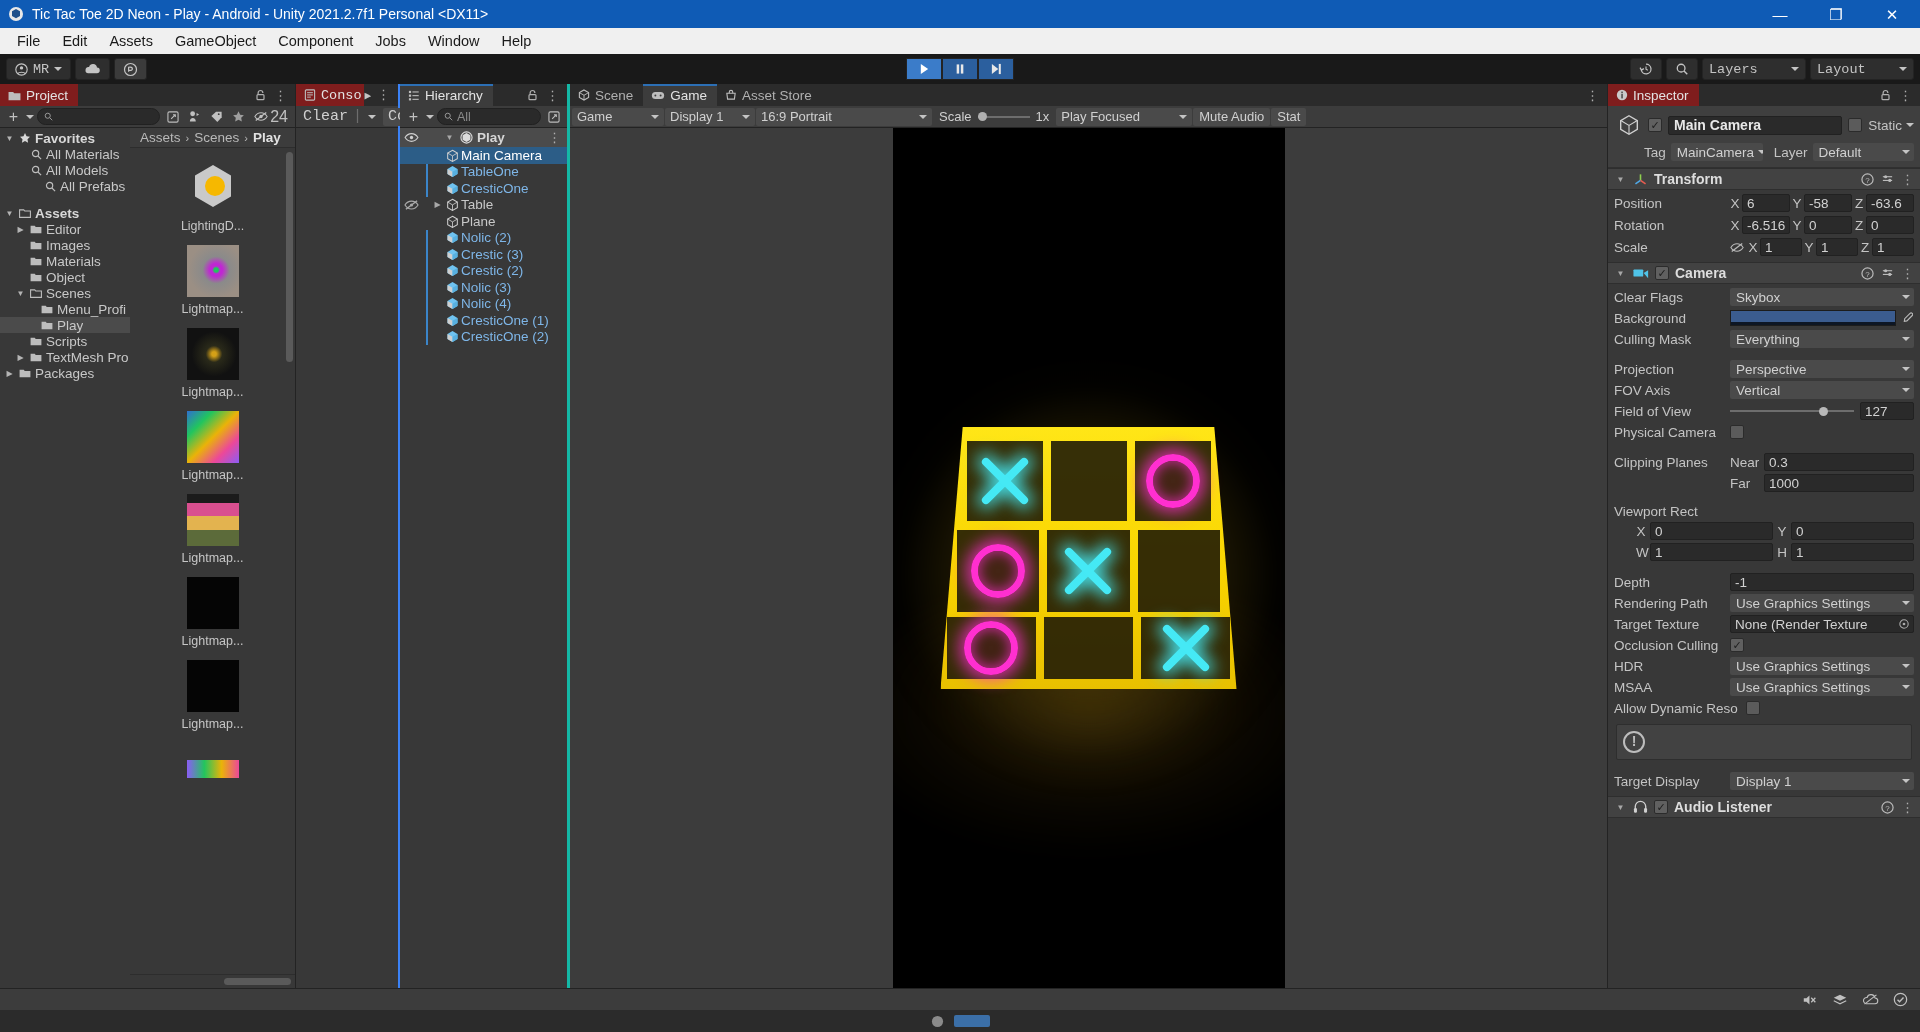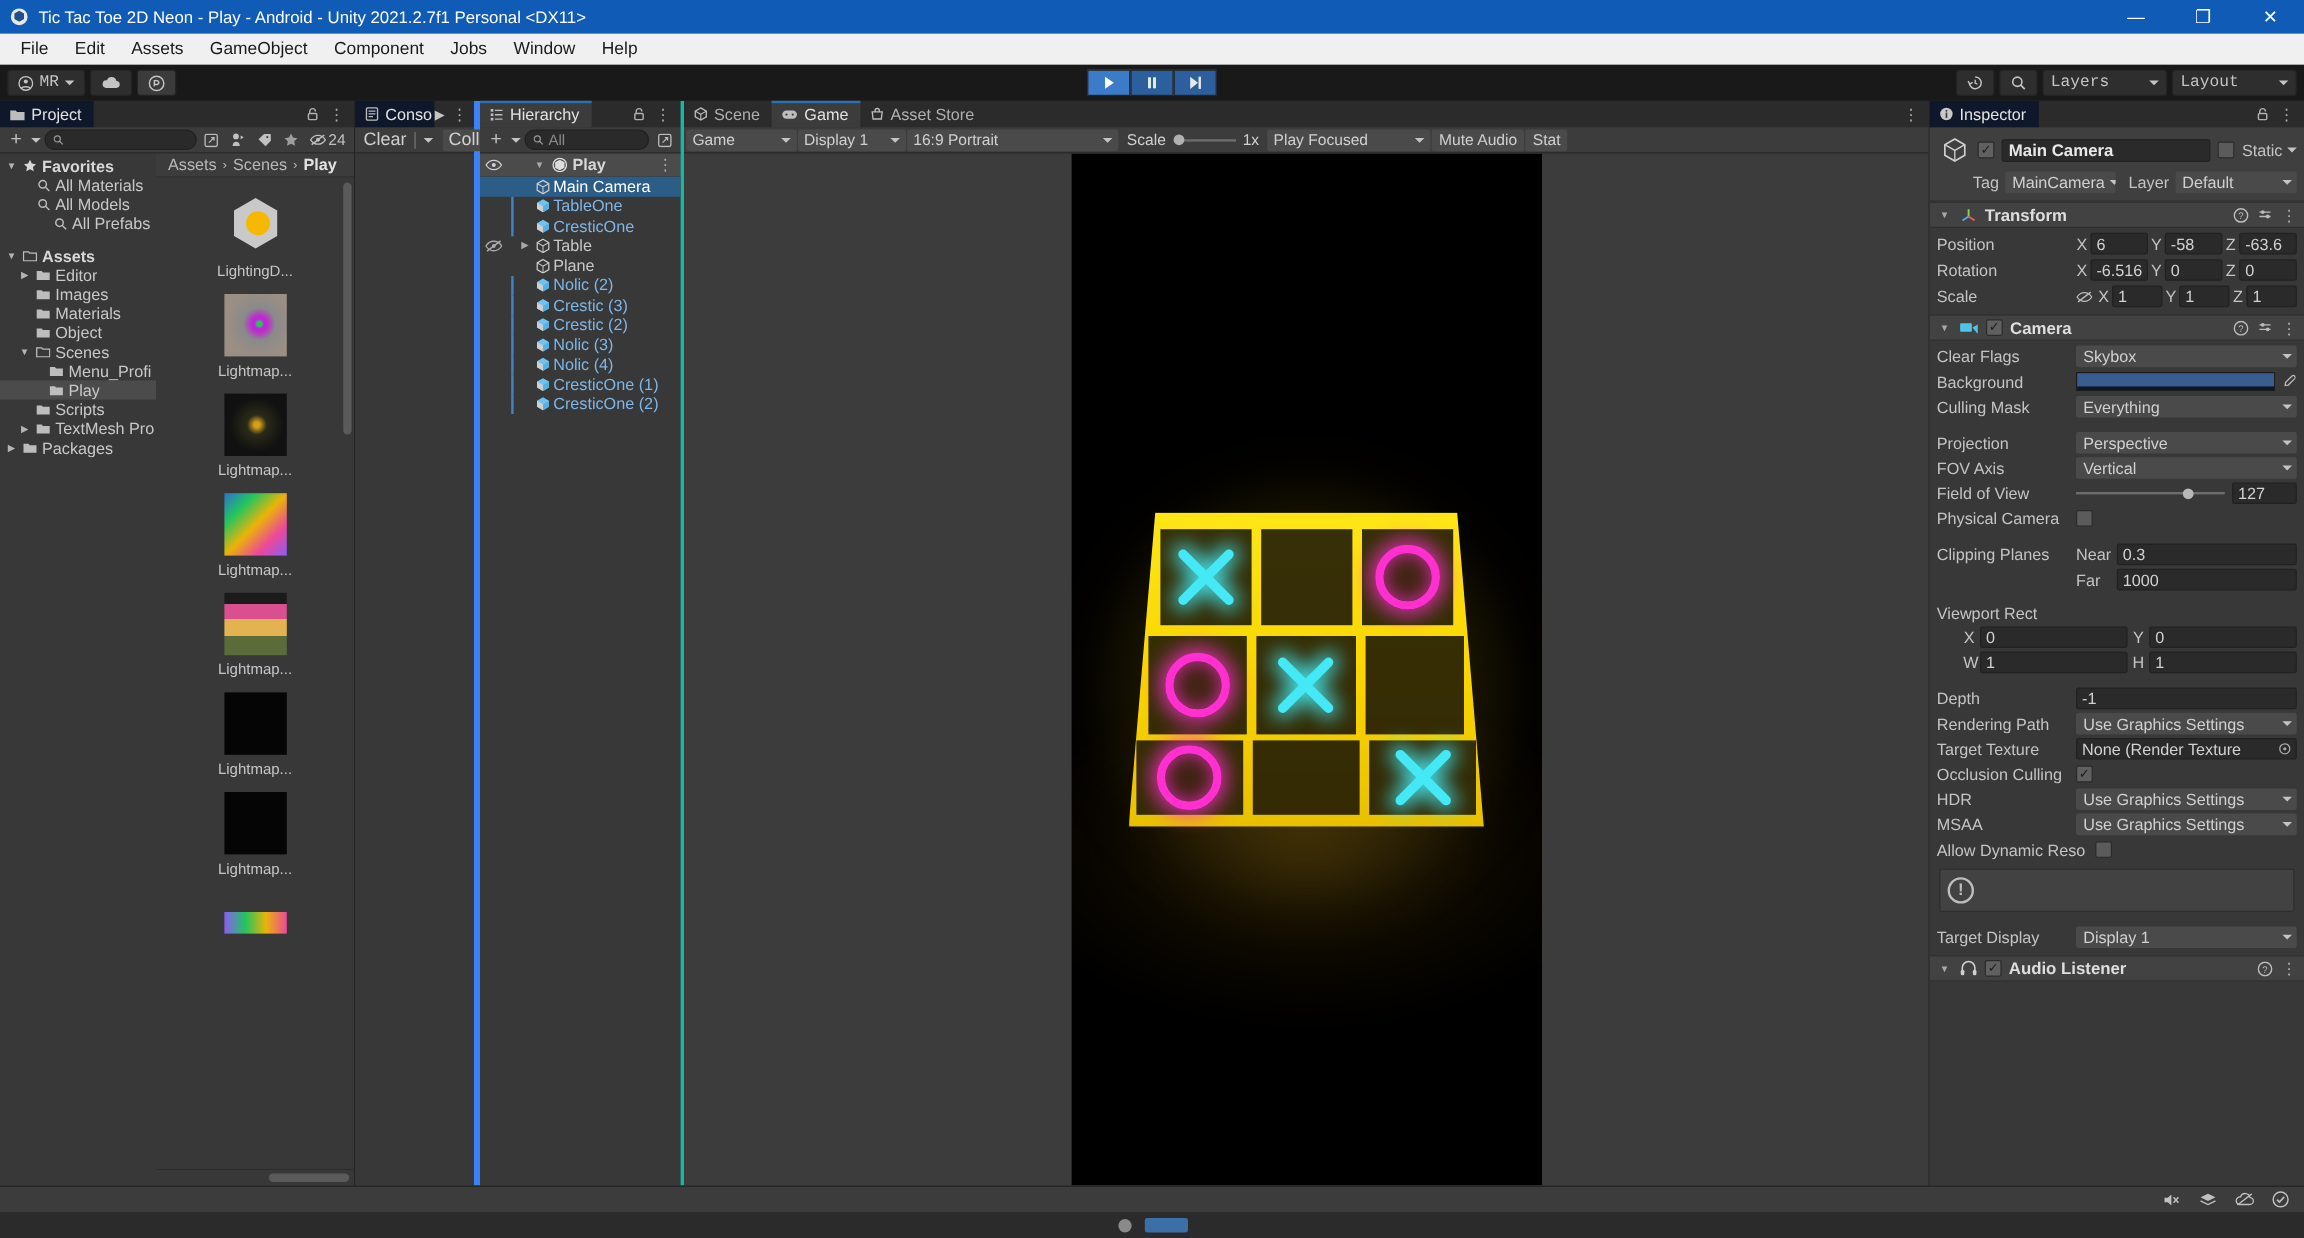--- a/index.html
+++ b/index.html
@@ -71,21 +71,21 @@
   
   .panel { display: flex; flex-direction: column; background: #383838; min-height: 0; }
   .panel-tabs {
     height: 22px; background: #2b2b2b; display: flex; align-items: stretch; flex: 0 0 22px;
     position: relative;
   }
   .ptab {
     display: flex; align-items: center; gap: 5px; padding: 0 10px 0 8px;
     font-size: 13.5px; color: #b0b0b0; background: transparent; position: relative;
   }
-  .ptab.active { background: #0f172a; color: #e3e3e3; }
+  .ptab.active { background: #7f1d1d; color: #e3e3e3; }
   .ptab.active.focused { background: #3c3c3c; }
   .ptab.active.focused::before {
     content:''; position: absolute; left:0; right:0; top:0; height:2px; background:#2c6fb5;
   }
   .tabs-right { margin-left: auto; display: flex; align-items: center; gap: 8px; padding-right: 8px; }
   .kebab { letter-spacing: 0; font-size: 13px; color: #b0b0b0; line-height: 1; }
 
   .panel-toolbar {
     height: 22px; background: #3c3c3c; display: flex; align-items: center; flex: 0 0 22px;
     gap: 3px; padding: 0 4px; border-bottom: 1px solid #232323;
@@ -126,21 +126,21 @@
   .vscroll {
     position: absolute; right: 2px; top: 4px; width: 7px; border-radius: 4px; background: #5a5a5a;
   }
   .hscroll-track {
     height: 14px; background: #383838; display: flex; align-items: center; padding: 0 4px; flex: 0 0 14px;
     border-top: 1px solid #2d2d2d;
   }
   .hscroll-thumb { height: 7px; border-radius: 4px; background: #5a5a5a; }
 
   
-  .console-panel { width: 104px; flex: 0 0 104px; border-right: 5px solid #3b82f6; }
+  .console-panel { width: 104px; flex: 0 0 104px; border-right: 2px solid #3b82f6; font-family: Liberation Mono, monospace; }
   .console-body { flex: 1; background: #383838; }
 
   
   .hierarchy-panel { width: 170px; flex: 0 0 170px; border-right: 3px solid #14b8a6; }
   .hier-header {
     height: 19px; background: #4b4b4b; display: flex; align-items: center; gap: 4px;
     padding: 0 6px 0 4px; font-size: 13.5px; color: #d6d6d6; flex: 0 0 19px;
   }
   .hier-list { flex: 1; background: #383838; overflow: hidden; }
   .hier-row {
@@ -458,21 +458,21 @@
           <svg width="13" height="13" viewBox="0 0 14 14">
               <path d="M7 1.3l1.8 3.7 4 .6-2.9 2.8.7 4L7 10.5 3.4 12.4l.7-4L1.2 5.6l4-.6z" fill="#9e9e9e"></path>
             </svg>
         </div>
         <div class="mini-btn" style="gap:2px;">
           <svg width="14" height="11" viewBox="0 0 16 12">
               <path d="M1 6s2.6-4.2 7-4.2S15 6 15 6s-2.6 4.2-7 4.2S1 6 1 6z" fill="none" stroke="#c0c0c0" stroke-width="1.2"></path>
               <circle cx="8" cy="6" r="1.9" fill="#c0c0c0"></circle>
               <line x1="2" y1="10.6" x2="14" y2="1.4" stroke="#c0c0c0" stroke-width="1.4"></line>
             </svg>
-          <span style="font-size:13px;">24</span>
+          <span style="font-size:16px;">24</span>
         </div>
       </div>
 
       <div class="project-body">
         <div class="proj-tree" id="proj-tree">
             <div class="tree-row" style="padding-left: 4px;">
               <span class="tree-arrow">▼</span>
               <span class="tree-ico">
                 <svg width="12" height="12" viewBox="0 0 14 14">
                   <path d="M7 1.3l1.8 3.7 4 .6-2.9 2.8.7 4L7 10.5 3.4 12.4l.7-4L1.2 5.6l4-.6z" fill="#d8d8d8"></path>

